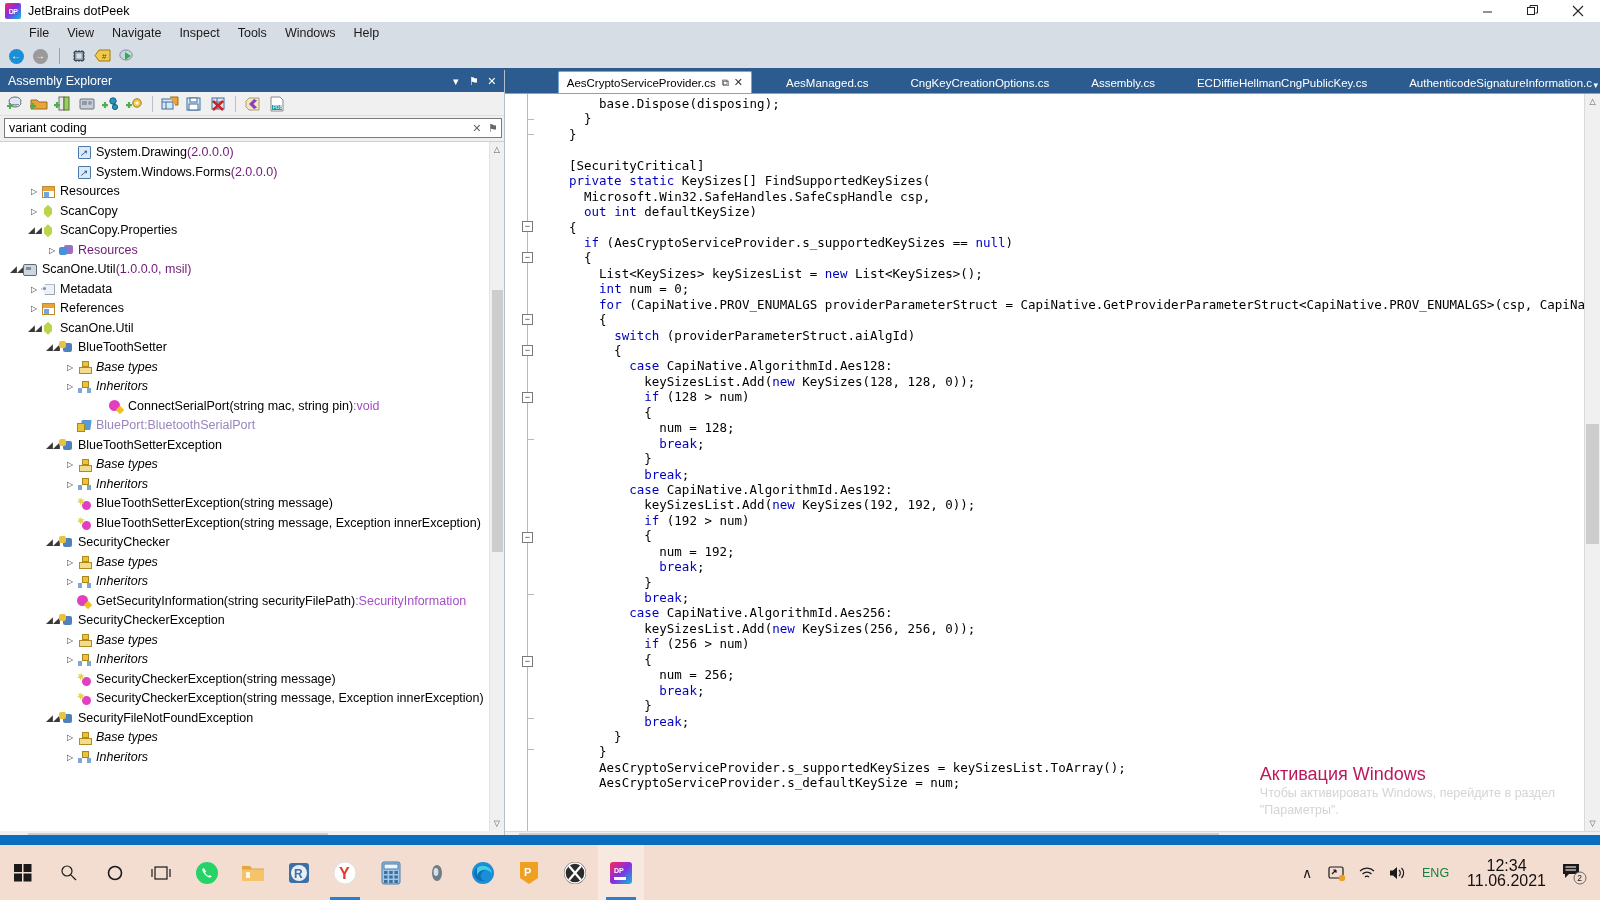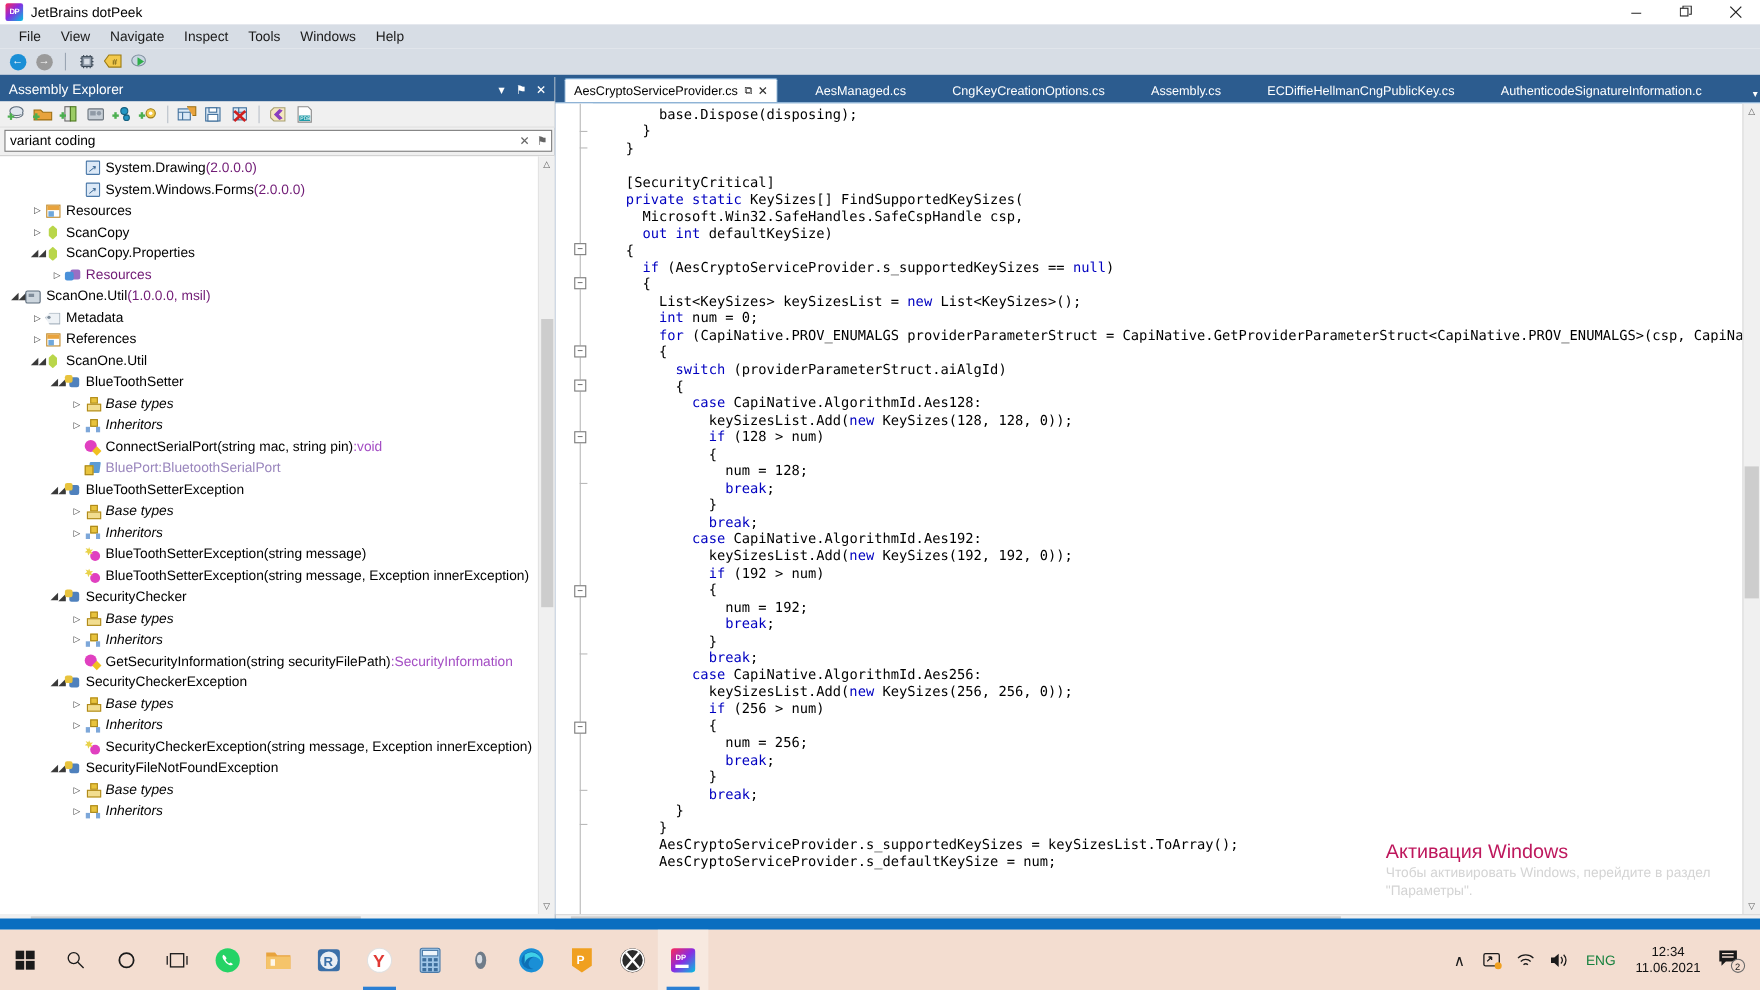--- a/index.html
+++ b/index.html
@@ -30,21 +30,21 @@
   .title-text { font-size: 12.5px; color: #000; }
   .win-controls { position:absolute; right:0; top:0; height:22px; display:flex; }
   .win-btn {
     width: 45px; height: 22px; display:flex; align-items:center; justify-content:center;
     font-size: 13px; color:#222; line-height:1;
   }
 
   
   .menubar {
     height: 22px; background:#d7dde5;
-    display:flex; align-items:center; padding-left:8px;
+    display:flex; align-items:center; padding-left:20px;
   }
   .menu-item {
     font-size: 12.5px; color:#1a1a1a; padding: 2px 9px; cursor: default;
   }
 
   
   .maintoolbar {
     height: 26px; background:#d7dde5;
     display:flex; align-items:center; padding-left:6px; gap:4px;
     border-bottom: 2px solid #2c5c8f;
@@ -162,21 +162,21 @@
   .vs-thumb { position:absolute; background:#cdcdcd; width:11px; left:2px; border-radius:0; }
   .hscroll { height:14px; background:#f0f0f0; display:flex; align-items:center; position:relative; }
   .hs-arrow{ width:14px; text-align:center; font-size:8px; color:#5a5a5a; }
   .hs-track{ flex:1; position:relative; height:11px; }
   .hs-thumb{ position:absolute; top:0; height:11px; background:#cdcdcd; }
 
   
   .rightpanel { flex:1; display:flex; flex-direction:column; background:#2c5c8f; }
   .tabbar {
     height:23px; background:#2c5c8f; display:flex; align-items:flex-end;
-    padding-left:8px; position:relative; overflow:hidden;
+    padding-left:8px; position:relative; overflow:hidden;justify-content:flex-end;
   }
   .tab {
     height:21px; display:flex; align-items:center; padding:0 8px;
     font-size:11.5px; color:#ffffff; white-space:nowrap;
   }
   .tab.active {
     background:#ffffff; color:#000; border:1px solid #7aa7d0; border-bottom:none;
     height:22px; border-radius:2px 2px 0 0;
   }
   .tab-pin { margin-left:6px; font-size:10px; color:#333; }
@@ -223,21 +223,21 @@
     background:#f3ddd0; display:flex; align-items:center;
   }
   .tb-blue { position:absolute; left:0; top:-10px; width:1600px; height:10px; background:#0a6ec0; }
   .tk { width:46px; height:55px; display:flex; align-items:center; justify-content:center; position:relative; }
   .tk.active-underline::after{ content:""; position:absolute; bottom:0; left:8px; right:8px; height:3px; background:#2a7fd4; }
   .tk.running { background: rgba(255,255,255,0.35); }
   .tray { margin-left:auto; display:flex; align-items:center; height:55px; padding-right:6px; gap:0px; }
   .tray-ico { width:30px; height:55px; display:flex; align-items:center; justify-content:center;
               font-size:14px; color:#1a1a1a; }
   .tray-lang{ font-size:12.5px; color:#15803d; padding:0 10px; }
-  .tray-clock{ font-size:12px; color:#111; text-align:center; line-height:15px; padding:0 8px; }
+  .tray-clock{ font-size:16px; color:#111; text-align:center; line-height:15px; padding:0 8px; }
   .tray-notif{ width:40px; height:55px; display:flex; align-items:center; justify-content:center; position:relative; }
 </style>
 </head>
 <body>
 
 <div class="titlebar">
   <div class="title-logo">
     <span>DP</span>
   </div>
   <div class="title-text">JetBrains dotPeek</div>
@@ -522,21 +522,21 @@
             </span>
             <span class="tlabel ital">Base types</span>
           </div>
           <div class="trow" style="padding-left: 64px;">
             <span class="tw closed"></span>
             <span class="ticon">
               <i class="ic-inh" style="display: block;"></i>
             </span>
             <span class="tlabel ital">Inheritors</span>
           </div>
-          <div class="trow" style="padding-left: 64px;">
+          <div class="trow" style="padding-left: 96px;">
             <span class="tw "></span>
             <span class="ticon">
               <i class="ic-meth" style="display: block;"></i>
             </span>
             <span class="tlabel ">ConnectSerialPort(string mac, string pin)</span>
             <span class="purple">:void</span>
           </div>
           <div class="trow" style="padding-left: 64px;">
             <span class="tw "></span>
             <span class="ticon">
@@ -621,20 +621,27 @@
               <i class="ic-base" style="display: block;"></i>
             </span>
             <span class="tlabel ital">Base types</span>
           </div>
           <div class="trow" style="padding-left: 64px;">
             <span class="tw closed"></span>
             <span class="ticon">
               <i class="ic-inh" style="display: block;"></i>
             </span>
             <span class="tlabel ital">Inheritors</span>
+          </div>
+          <div class="trow" style="padding-left: 64px;">
+            <span class="tw "></span>
+            <span class="ticon">
+              <i class="ic-ctor" style="display: block;"></i>
+            </span>
+            <span class="tlabel ">SecurityCheckerException(string message)</span>
           </div>
           <div class="trow" style="padding-left: 64px;">
             <span class="tw "></span>
             <span class="ticon">
               <i class="ic-ctor" style="display: block;"></i>
             </span>
             <span class="tlabel ">SecurityCheckerException(string message, Exception innerException)</span>
           </div>
           <div class="trow" style="padding-left: 46px;">
             <span class="tw open" style="font-size: 9px;">◢</span>

